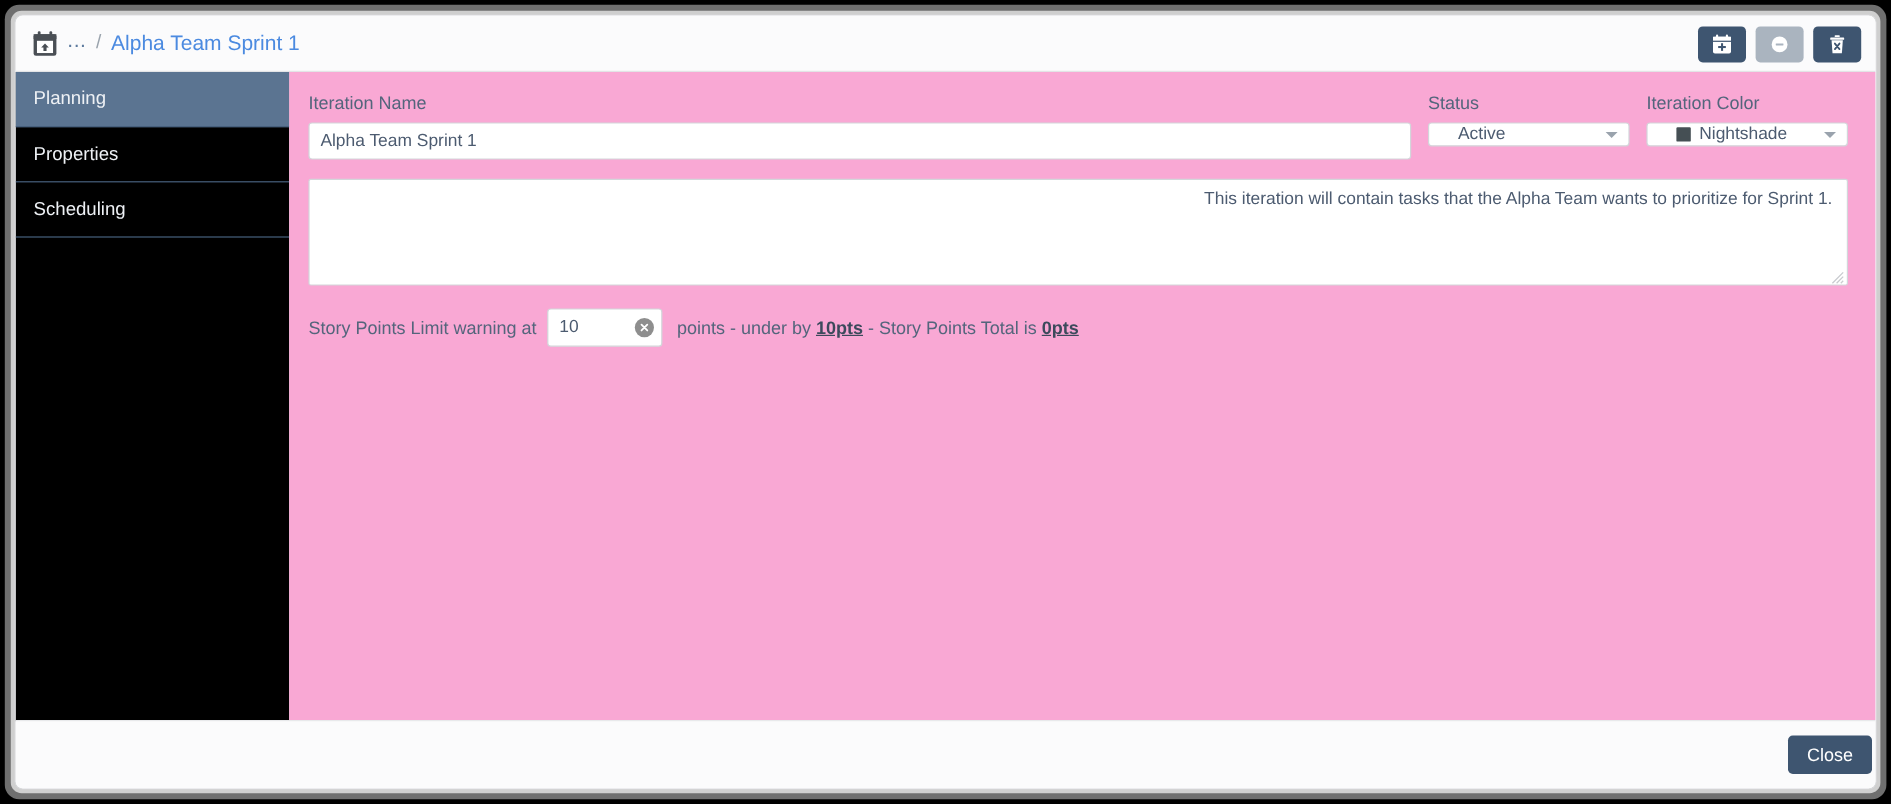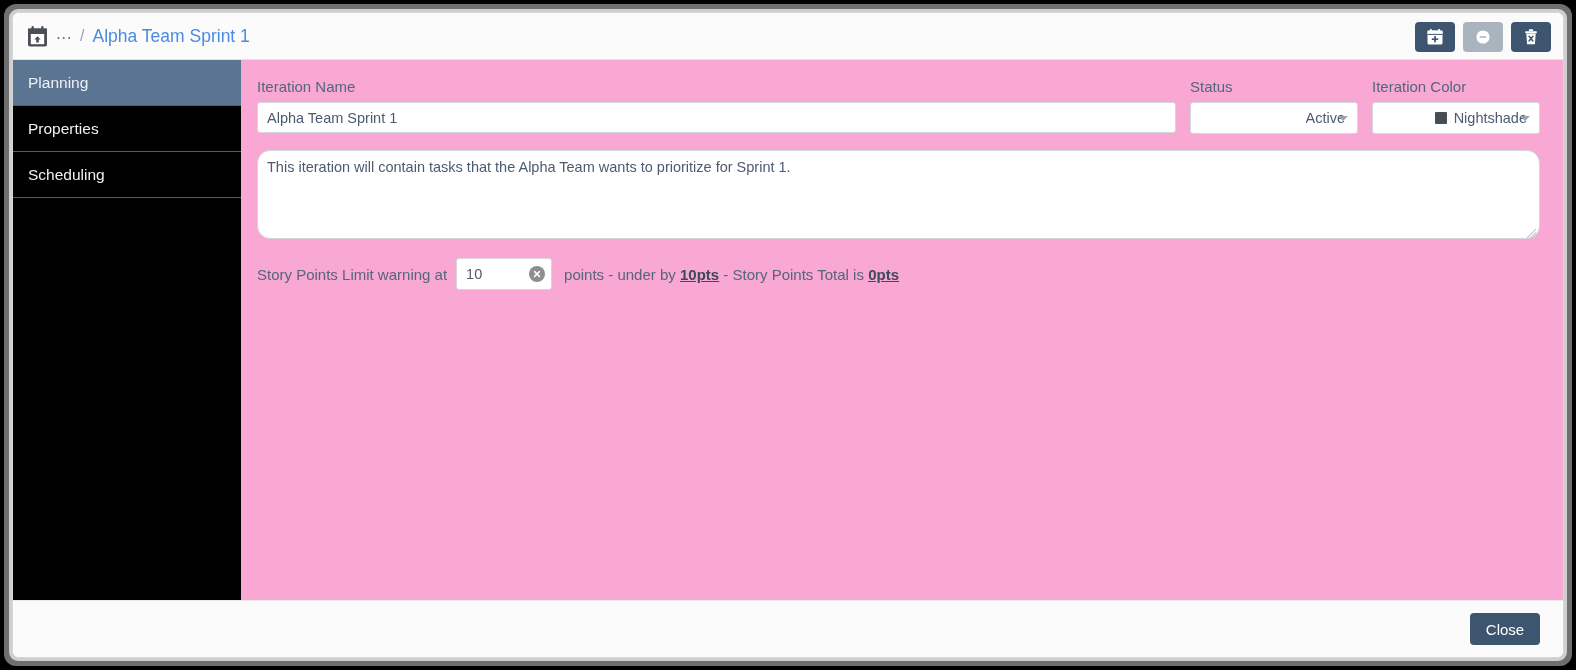--- a/index.html
+++ b/index.html
@@ -180,29 +180,28 @@
     padding: 0 9px;
     font-size: 14.5px;
     color: #4c5b70;
     font-family: "Liberation Sans", sans-serif;
     outline: none;
   }
 
   .select-box {
     position: relative;
     width: 100%;
-    height: 32px;
+    height: 20px;
     border: 1px solid #d3d6da;
     border-radius: 3px;
     background: #fff;
     display: flex;
     align-items: center;
-    padding: 0 12px;
+    padding: 0 24px;
     cursor: pointer;
-    justify-content: flex-end;
   }
   .select-val {
     font-size: 14.5px;
     color: #4c5b70;
     white-space: nowrap;
     overflow: hidden;
     text-overflow: ellipsis;
   }
   .caret {
     position: absolute;
@@ -220,22 +219,23 @@
     border-radius: 1px;
   }
 
   
   .desc-block { margin-top: 16px; }
   .desc-area {
     position: relative;
     width: 100%;
     height: 89px;
     border: 1px solid #d3d6da;
-    border-radius: 13px;
+    border-radius: 2px;
     background: #fff;
+    text-align: right;
   }
   .desc-text {
     position: absolute;
     left: 9px; top: 7px; right: 12px;
     font-size: 14.5px;
     color: #4c5b70;
     line-height: 1.35;
   }
   .resize-grip {
     position: absolute;
@@ -290,21 +290,21 @@
 
   
   .dlg-footer {
     flex: 0 0 57px;
     height: 57px;
     background: #fbfbfc;
     border-top: 1px solid #e8e9eb;
     display: flex;
     align-items: center;
     justify-content: flex-end;
-    padding-right: 23px;
+    padding-right: 3px;
   }
   .close-btn {
     min-width: 70px;
     height: 32px;
     background: #3e5570;
     color: #fff;
     border: none;
     border-radius: 4px;
     font-size: 15px;
     font-family: "Liberation Sans", sans-serif;

